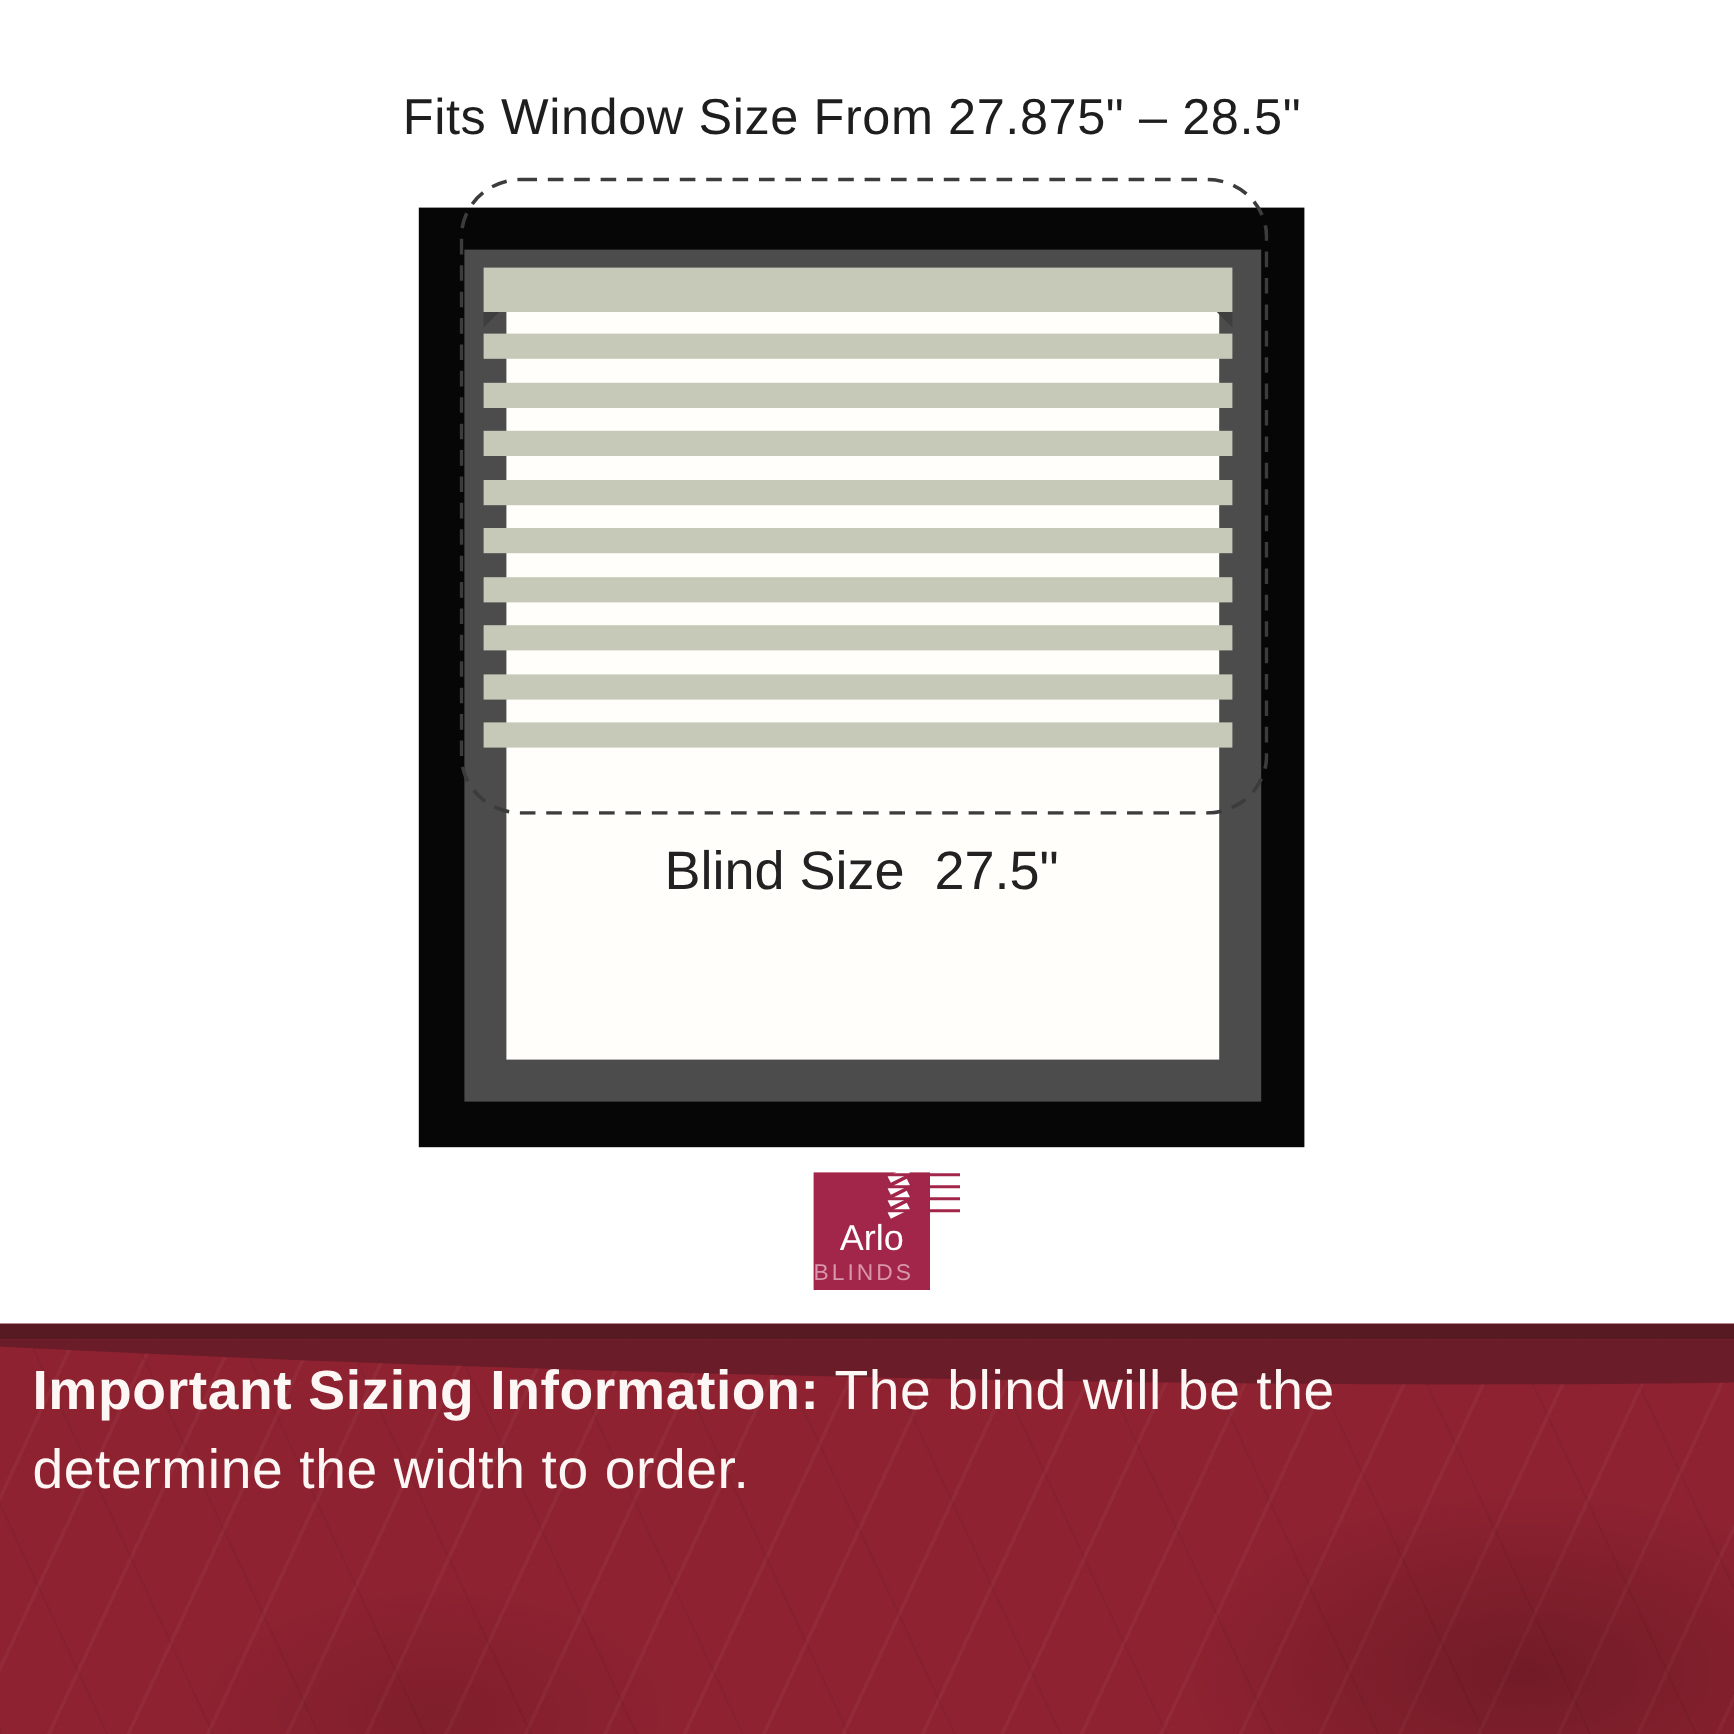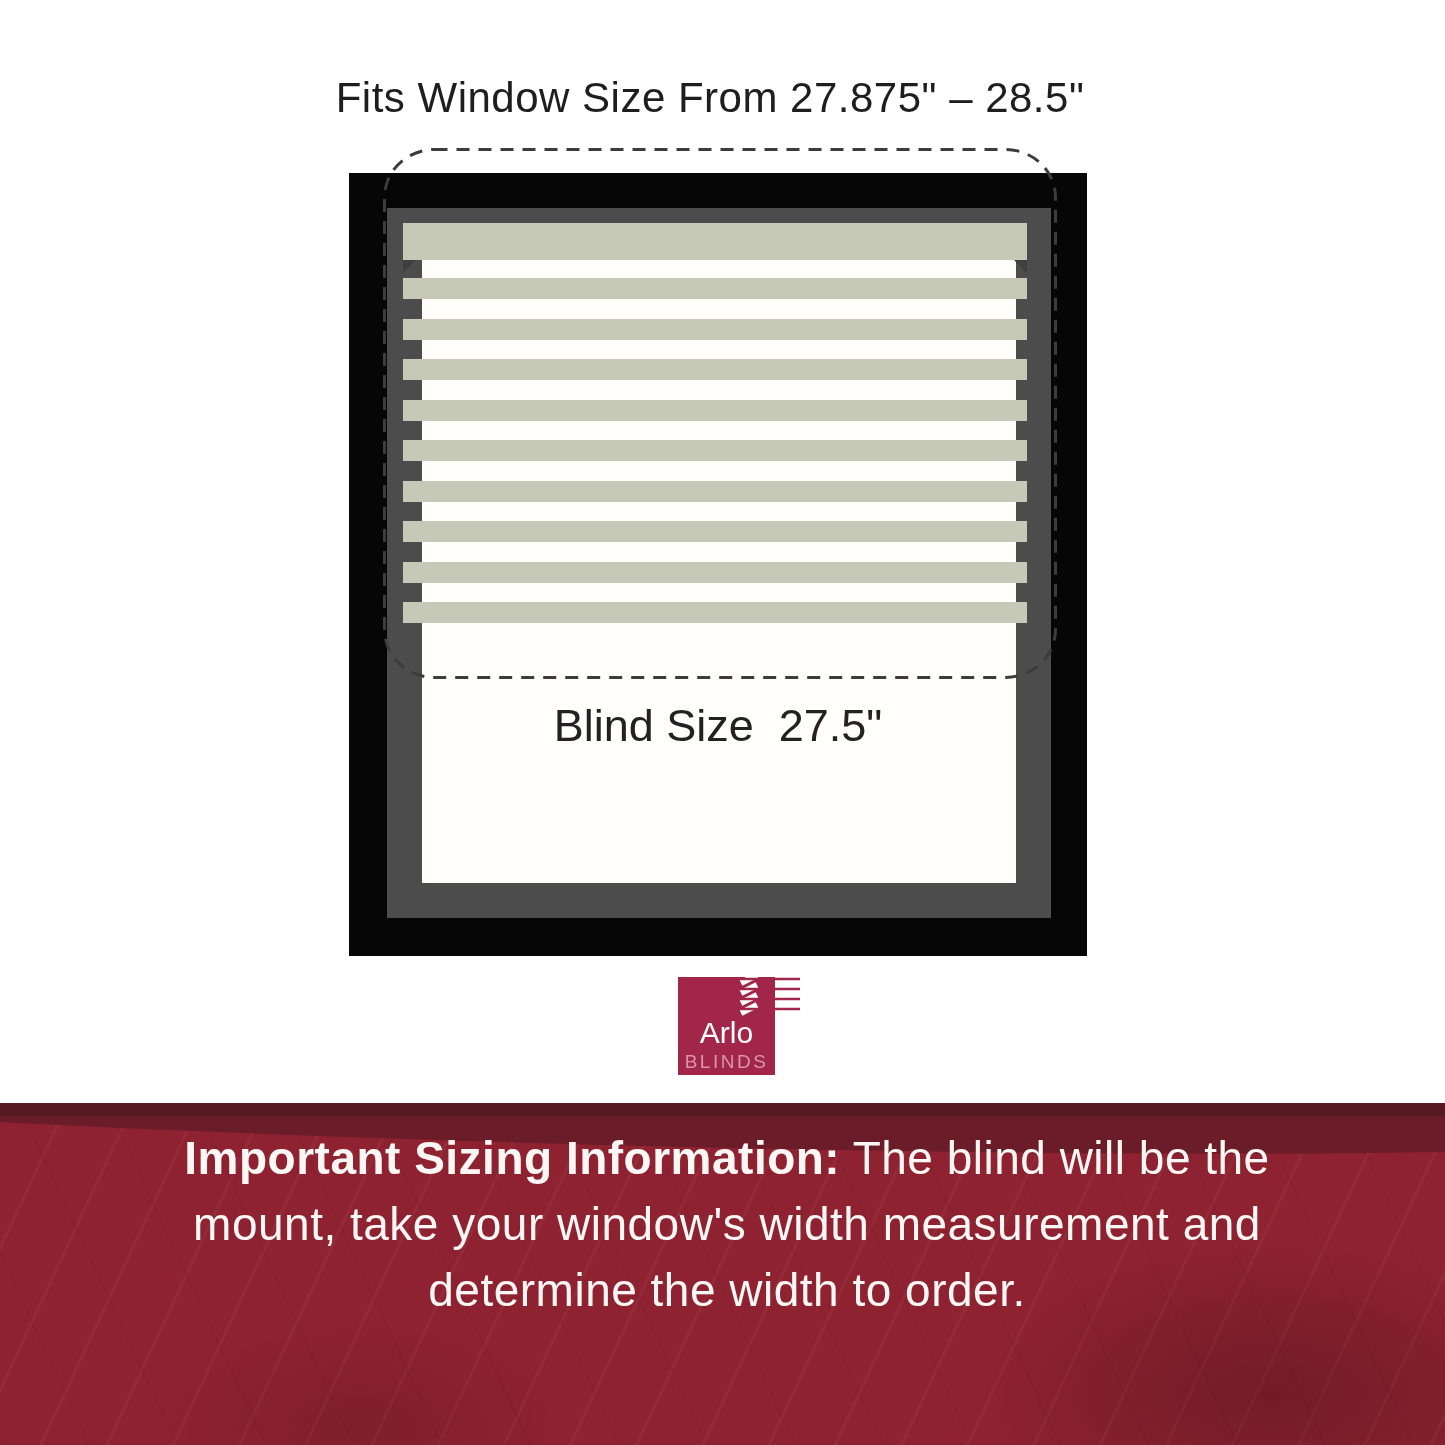--- a/index.html
+++ b/index.html
@@ -70,21 +70,21 @@
     position:absolute;left:678px;top:977px;width:97px;height:98px;
     background:var(--logo-bg);
   }
   .logo-name{
     position:absolute;left:0;top:39px;width:100%;
     text-align:center;color:#ffffff;
     font-size:30px;
   }
   .logo-sub{
     position:absolute;left:0;top:74px;width:100%;
-    text-align:center;color:var(--logo-sub);
+    text-align:left;color:var(--logo-sub);
     font-size:19px;letter-spacing:2.5px;
   }
   .logo-icon{
     position:absolute;left:55px;top:-4px;
   }
 
   
   .info{
     position:absolute;left:0;top:1103px;width:1445px;height:342px;
     background:var(--banner-bg);
@@ -105,21 +105,21 @@
       radial-gradient(300px 160px at 25% 95%, rgba(0,0,0,0.10), rgba(0,0,0,0) 70%),
       repeating-linear-gradient(115deg, rgba(255,255,255,0.035) 0 3px, rgba(255,255,255,0) 3px 60px),
       repeating-linear-gradient(65deg, rgba(0,0,0,0.05) 0 2px, rgba(0,0,0,0) 2px 80px);
   }
   .info-text{
     position:absolute;left:27px;top:22px;width:1400px;
     font-size:46px;line-height:66px;letter-spacing:0.5px;
     color:var(--banner-text);
   }
   .info-text .b{font-weight:bold;}
-  .line{white-space:pre;text-align:center;}
+  .line{white-space:pre;}
 </style>
 </head>
 <body style="--title-text: #1e1e1e; --frame-black: #060606; --frame-gray: #4c4c4c; --slat: #c7c9b8; --pane: #fffefa; --dash: #3c3c3c; --logo-bg: #a2254a; --logo-sub: #d995ab; --banner-bg: #8e2231; --banner-strip: #571a23; --banner-wave: #6b1c29; --banner-text: #fcf7f5;">
 
 <div class="canvas">
 
   <div class="title">Fits Window Size From 27.875" – 28.5"</div>
 
   <div class="window">
     <div class="frame-gray">
@@ -169,18 +169,17 @@
   </div>
 
   <div class="info">
     <div class="info-texture"></div>
     <svg class="info-wave" width="1445" height="60" viewBox="0 0 1445 60" preserveAspectRatio="none">
       <path d="M0 0 H1445 V36 C 950 44, 300 22, 0 6 Z" fill="var(--banner-wave)"></path>
     </svg>
     <div class="info-strip"></div>
     <div class="info-text">
       <div class="line"><span class="b">Important Sizing Information:</span><span> The blind will be the</span></div>
-      <div class="line">mount, take your window's width measurement and</div>
       <div class="line">determine the width to order.</div>
     </div>
   </div>
 
 </div>
 
 </body></html>

